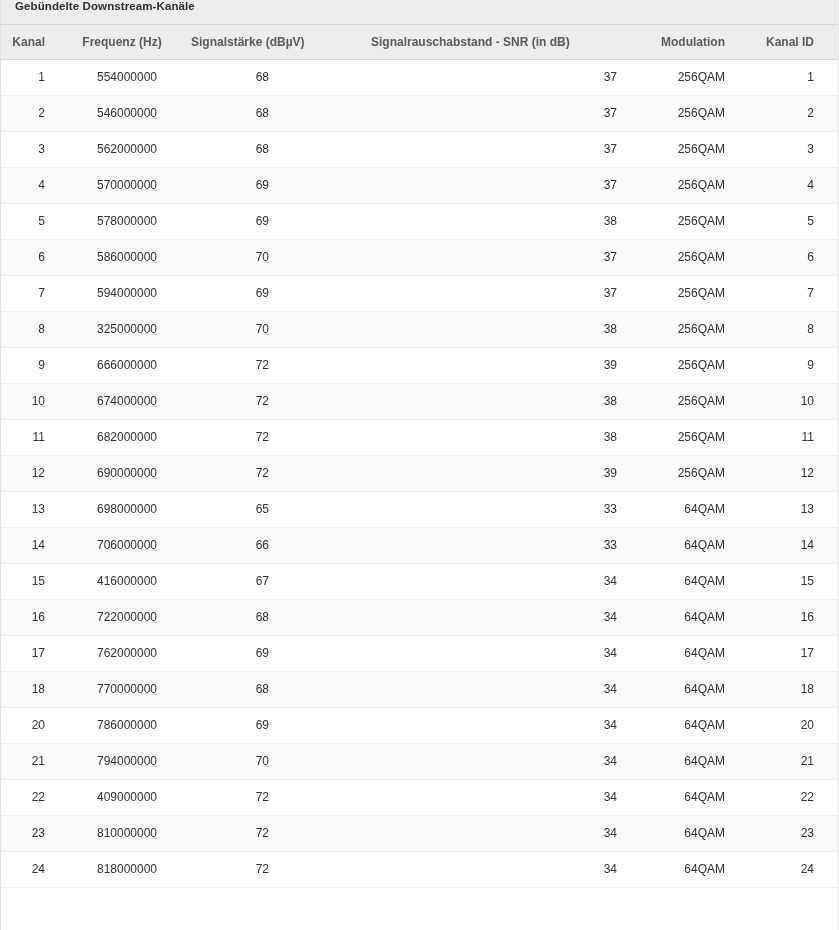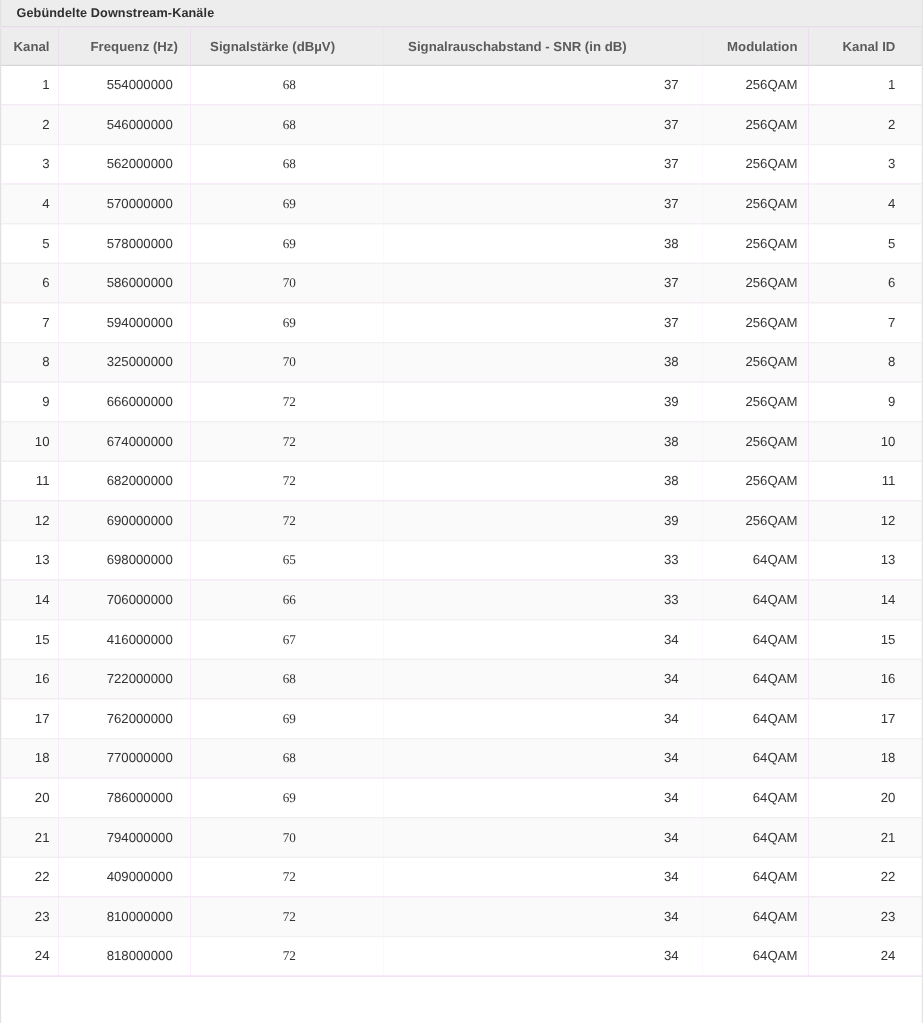--- a/index.html
+++ b/index.html
@@ -23,21 +23,20 @@
     display: flex;
     flex-direction: column;
   }
 
   
   .panel-title {
     height: 25px;
     background: #ededed;
     border-bottom: 1px solid #d8d8d8;
     display: flex;
-    align-items: center;
     padding-left: 14px;
     flex: 0 0 auto;
   }
   .panel-title-text {
     font-size: 11.5px;
     font-weight: bold;
     color: #2f2f2f;
     letter-spacing: 0.1px;
     white-space: nowrap;
   }
@@ -45,21 +44,21 @@
   
   .table-wrap {
     flex: 1 1 auto;
     overflow: hidden;
     background: #ffffff;
   }
   table.channels {
     width: 839px;
     border-collapse: collapse;
     table-layout: fixed;
-    background: #f0abfc;
+    background: #eab308;
   }
 
   table.channels thead tr {
     background: #ededed;
   }
   table.channels thead th {
     font-size: 12px;
     font-weight: bold;
     color: #5b5b5b;
     height: 34px;
@@ -79,21 +78,21 @@
     font-size: 12px;
     color: #333333;
     height: 36px;
     padding: 0;
     white-space: nowrap;
     vertical-align: middle;
     border-bottom: 1px solid #f0f0f0;
   }
   table.channels tbody td.c-kanal    { text-align: right; padding-right: 8px; }
   table.channels tbody td.c-frequenz { text-align: center;  padding-left: 28px; }
-  table.channels tbody td.c-signal   { text-align: right; padding-right: 80px; font-family: Liberation Serif, serif; }
+  table.channels tbody td.c-signal   { text-align: right; padding-right: 80px; }
   table.channels tbody td.c-snr      { text-align: right; padding-right: 22px; }
   table.channels tbody td.c-mod      { text-align: right; padding-right: 10px; }
   table.channels tbody td.c-id       { text-align: right; padding-right: 26px; }
 
   table.channels tbody tr:nth-child(odd)  { background: #ffffff; }
   table.channels tbody tr:nth-child(even) { background: #fafafa; }
 
   
   .panel-title,
   .table-wrap {

